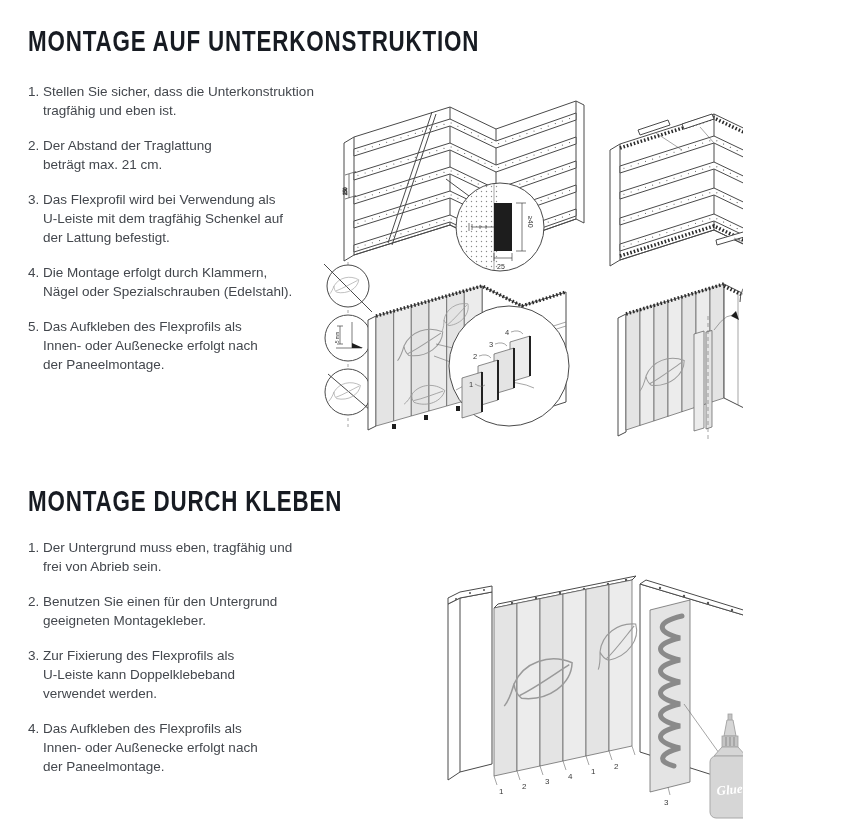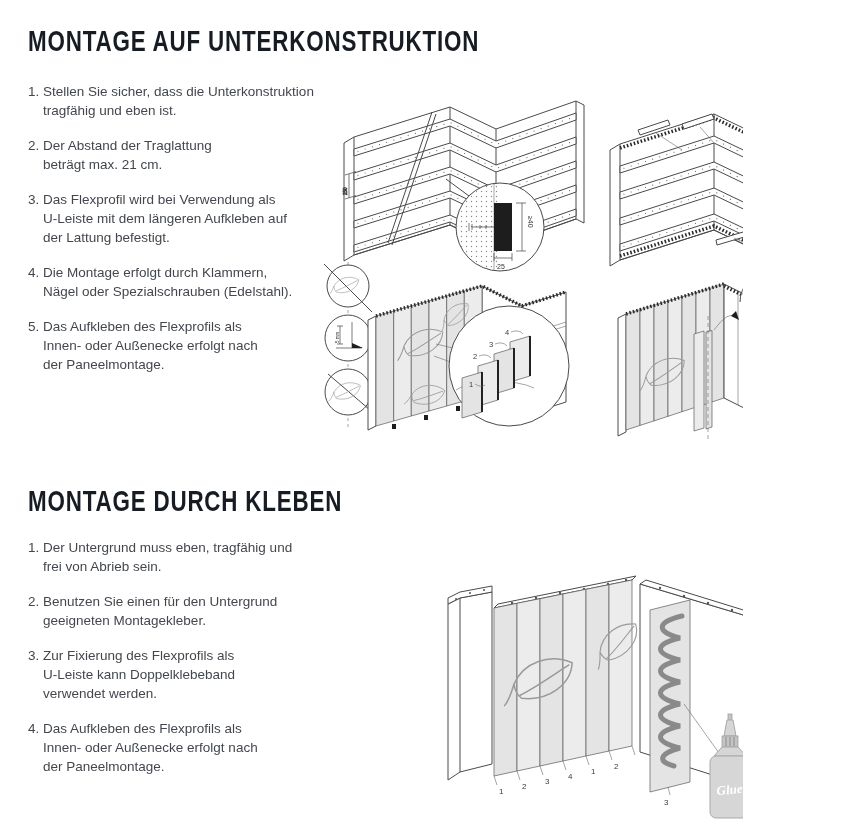--- a/index.html
+++ b/index.html
@@ -54,21 +54,21 @@
 tragfähig und eben ist.</span>
       </li>
     <li>
         <span class="num">2.</span>
         <span class="txt">Der Abstand der Traglattung
 beträgt max. 21 cm.</span>
       </li>
     <li>
         <span class="num">3.</span>
         <span class="txt">Das Flexprofil wird bei Verwendung als
-U-Leiste mit dem längeren Aufkleben auf
+U-Leiste mit dem tragfähig Schenkel auf
 der Lattung befestigt.</span>
       </li>
     <li>
         <span class="num">4.</span>
         <span class="txt">Die Montage erfolgt durch Klammern,
 Nägel oder Spezialschrauben (Edelstahl).</span>
       </li>
     <li>
         <span class="num">5.</span>
         <span class="txt">Das Aufkleben des Flexprofils als

